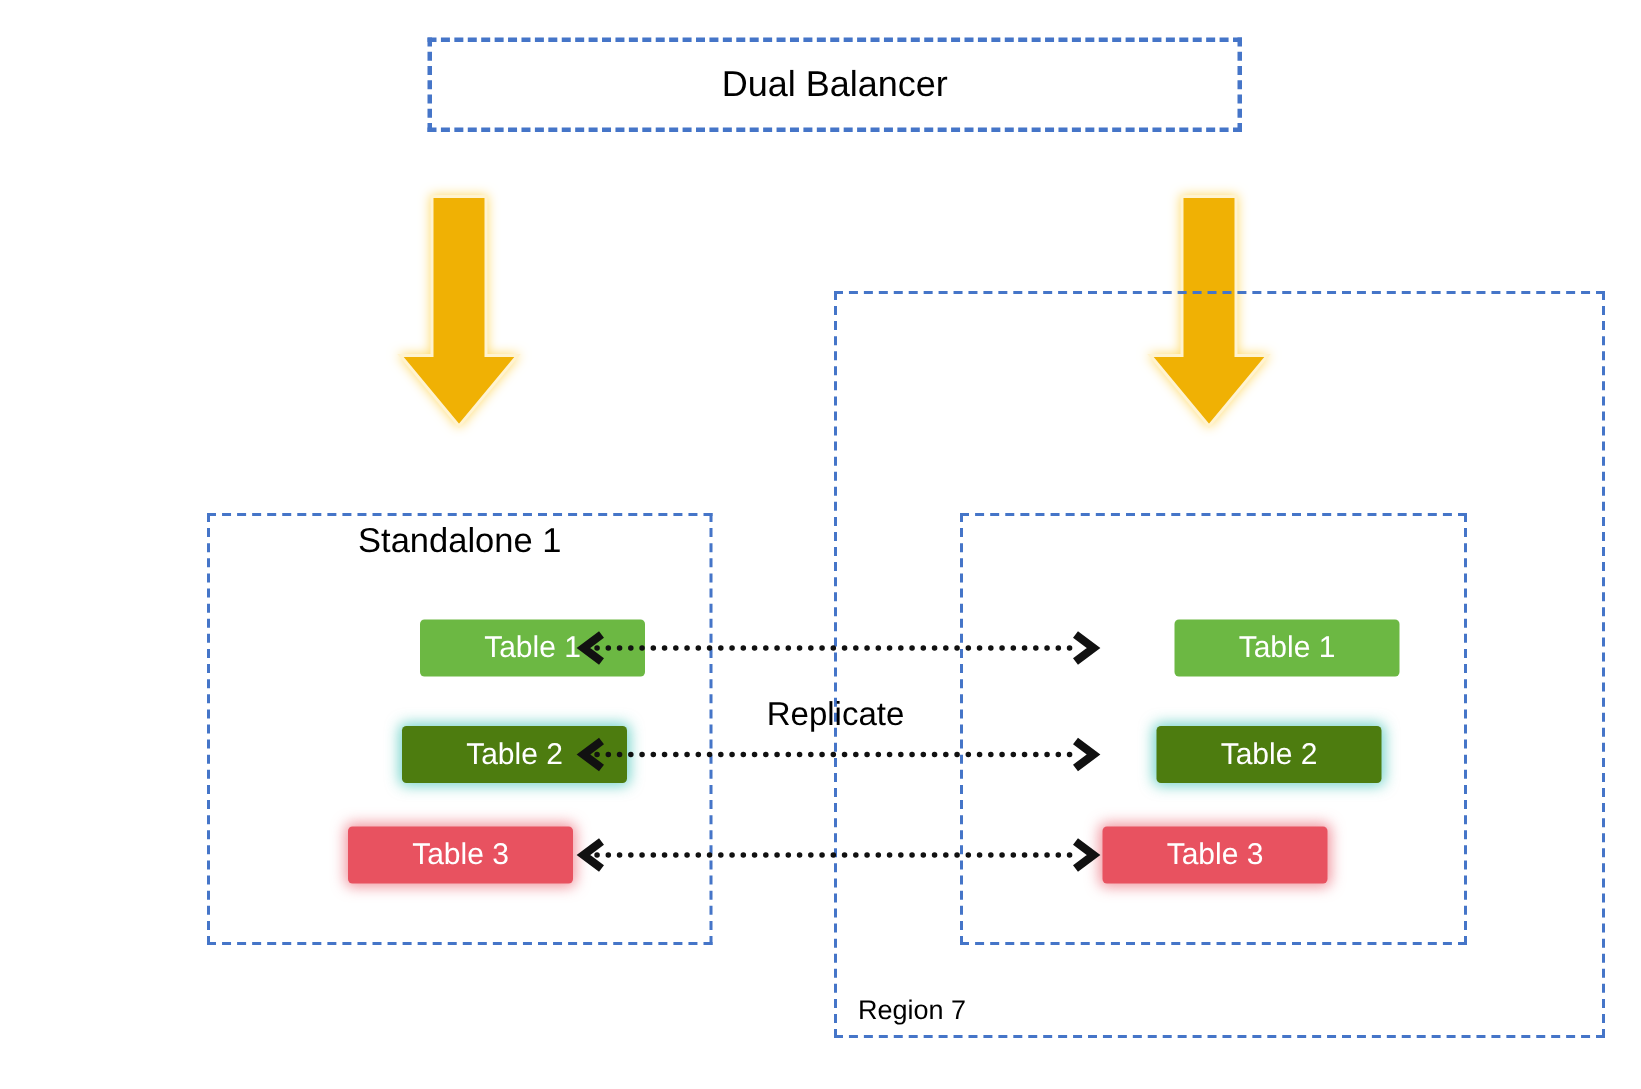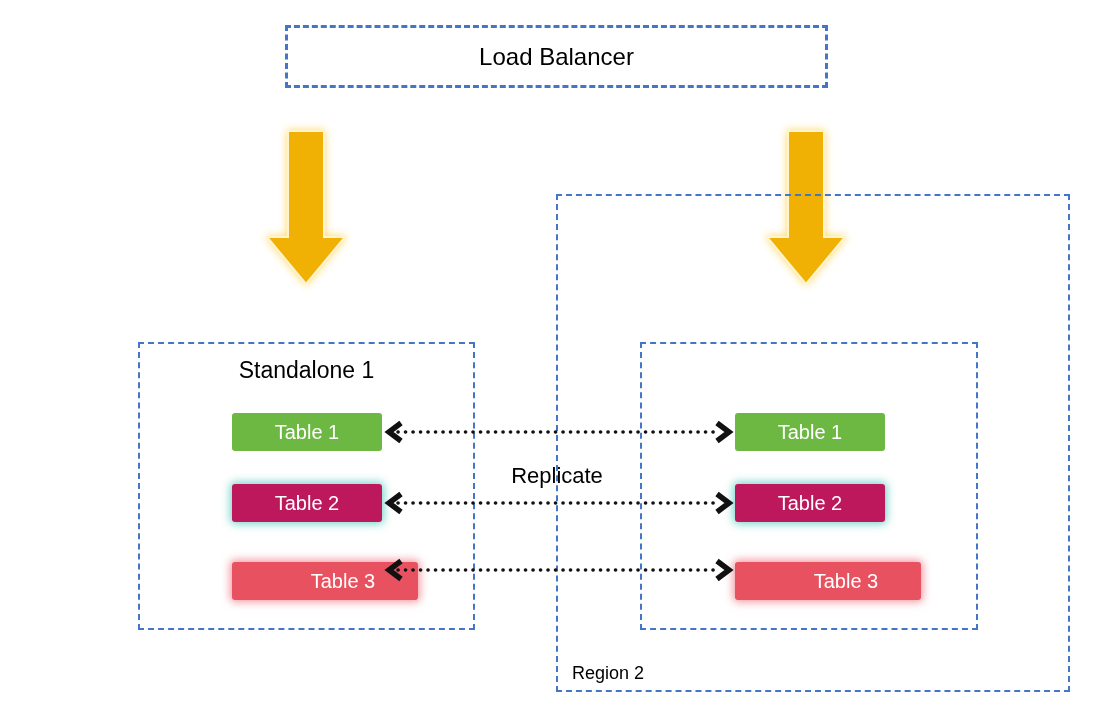--- a/index.html
+++ b/index.html
@@ -36,62 +36,62 @@
   }
   
   .standalone{
     position:absolute;
     border:2px dashed #4575C8;
     box-sizing:border-box;
   }
   .s1{left:138px;top:342px;width:337px;height:288px;}
   .s2{left:640px;top:342px;width:338px;height:288px;}
   .standalone-title{
-    margin-top:13px;text-align:center;
+    margin-top:3px;text-align:center;
     font-size:23px;color:#000;
   }
   .tbl{
     position:absolute;width:150px;height:38px;
     display:flex;align-items:center;justify-content:center;
     color:#fff;font-size:20px;
     border-radius:3px;
   }
   .s1 .tbl{left:92px;}
   .s2 .tbl{left:93px;}
-  .row1{top:69px;}
+  .row1{top:69px;margin-left:48px;}
   .row2{top:140px;}
-  .row3{top:218px;padding-left:36px;}
+  .row3{top:207px;}
   .t-green{background:#6CB843;}
-  .t-teal{background:#be185d;box-shadow:0 0 9px 2px rgba(47,191,176,.65);}
+  .t-teal{background:#4d7c0f;box-shadow:0 0 9px 2px rgba(47,191,176,.65);margin-left:36px;}
   .t-red{background:#E85260;box-shadow:0 0 9px 2px rgba(232,82,96,.6);}
   
   .layer{position:absolute;left:0;top:0;width:1094px;height:726px;pointer-events:none;}
   .down-arrow{filter:drop-shadow(0 0 4px #FFD966);}
   .replicate-label{
     position:absolute;left:500px;top:463px;width:114px;
     text-align:center;font-size:22px;color:#000;
   }
 </style>
 </head>
 <body>
 
 <div class="canvas">
 
   <div class="lb-box">
-    <span>Load Balancer</span>
+    <span>Dual Balancer</span>
   </div>
 
   <svg class="layer" viewBox="0 0 1094 726">
     <polygon class="down-arrow" points="288,131 324,131 324,237 345,237 306,284 267,237 288,237" stroke="#FFF3D0" stroke-width="2" fill="#F0B104"></polygon>
     <polygon class="down-arrow" points="788,131 824,131 824,237 845,237 806,284 767,237 788,237" stroke="#FFF3D0" stroke-width="2" fill="#F0B104"></polygon>
   </svg>
 
 
   <div class="region region2">
-    <div class="region-label">Region 2</div>
+    <div class="region-label">Region 7</div>
   </div>
 
   <div class="standalone s1">
     <div class="standalone-title">Standalone 1</div>
     <div class="tbl t-green row1">Table 1</div>
     <div class="tbl t-teal row2">Table 2</div>
     <div class="tbl t-red row3">Table 3</div>
   </div>
 
   <div class="standalone s2">

